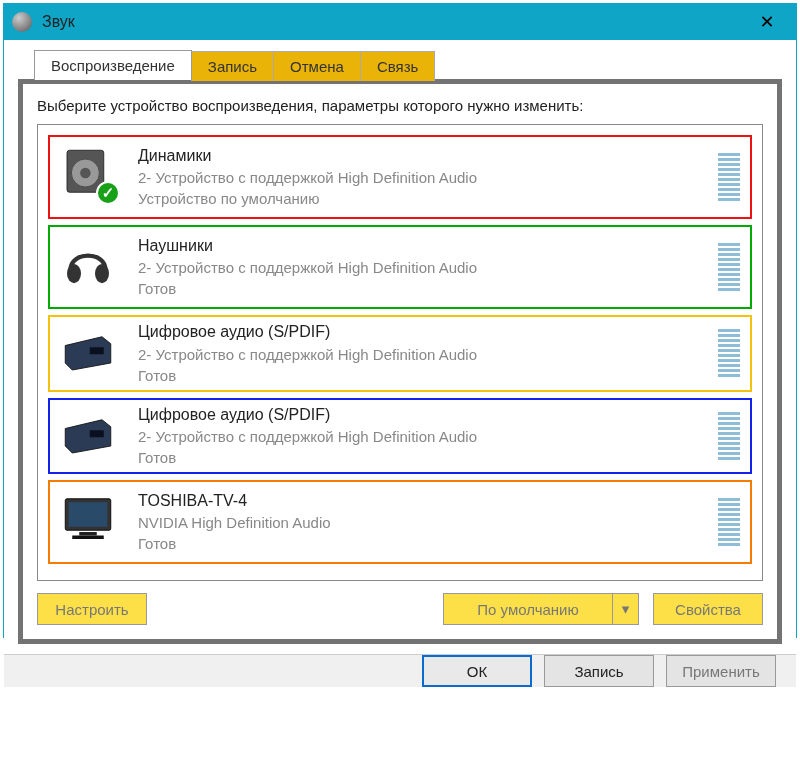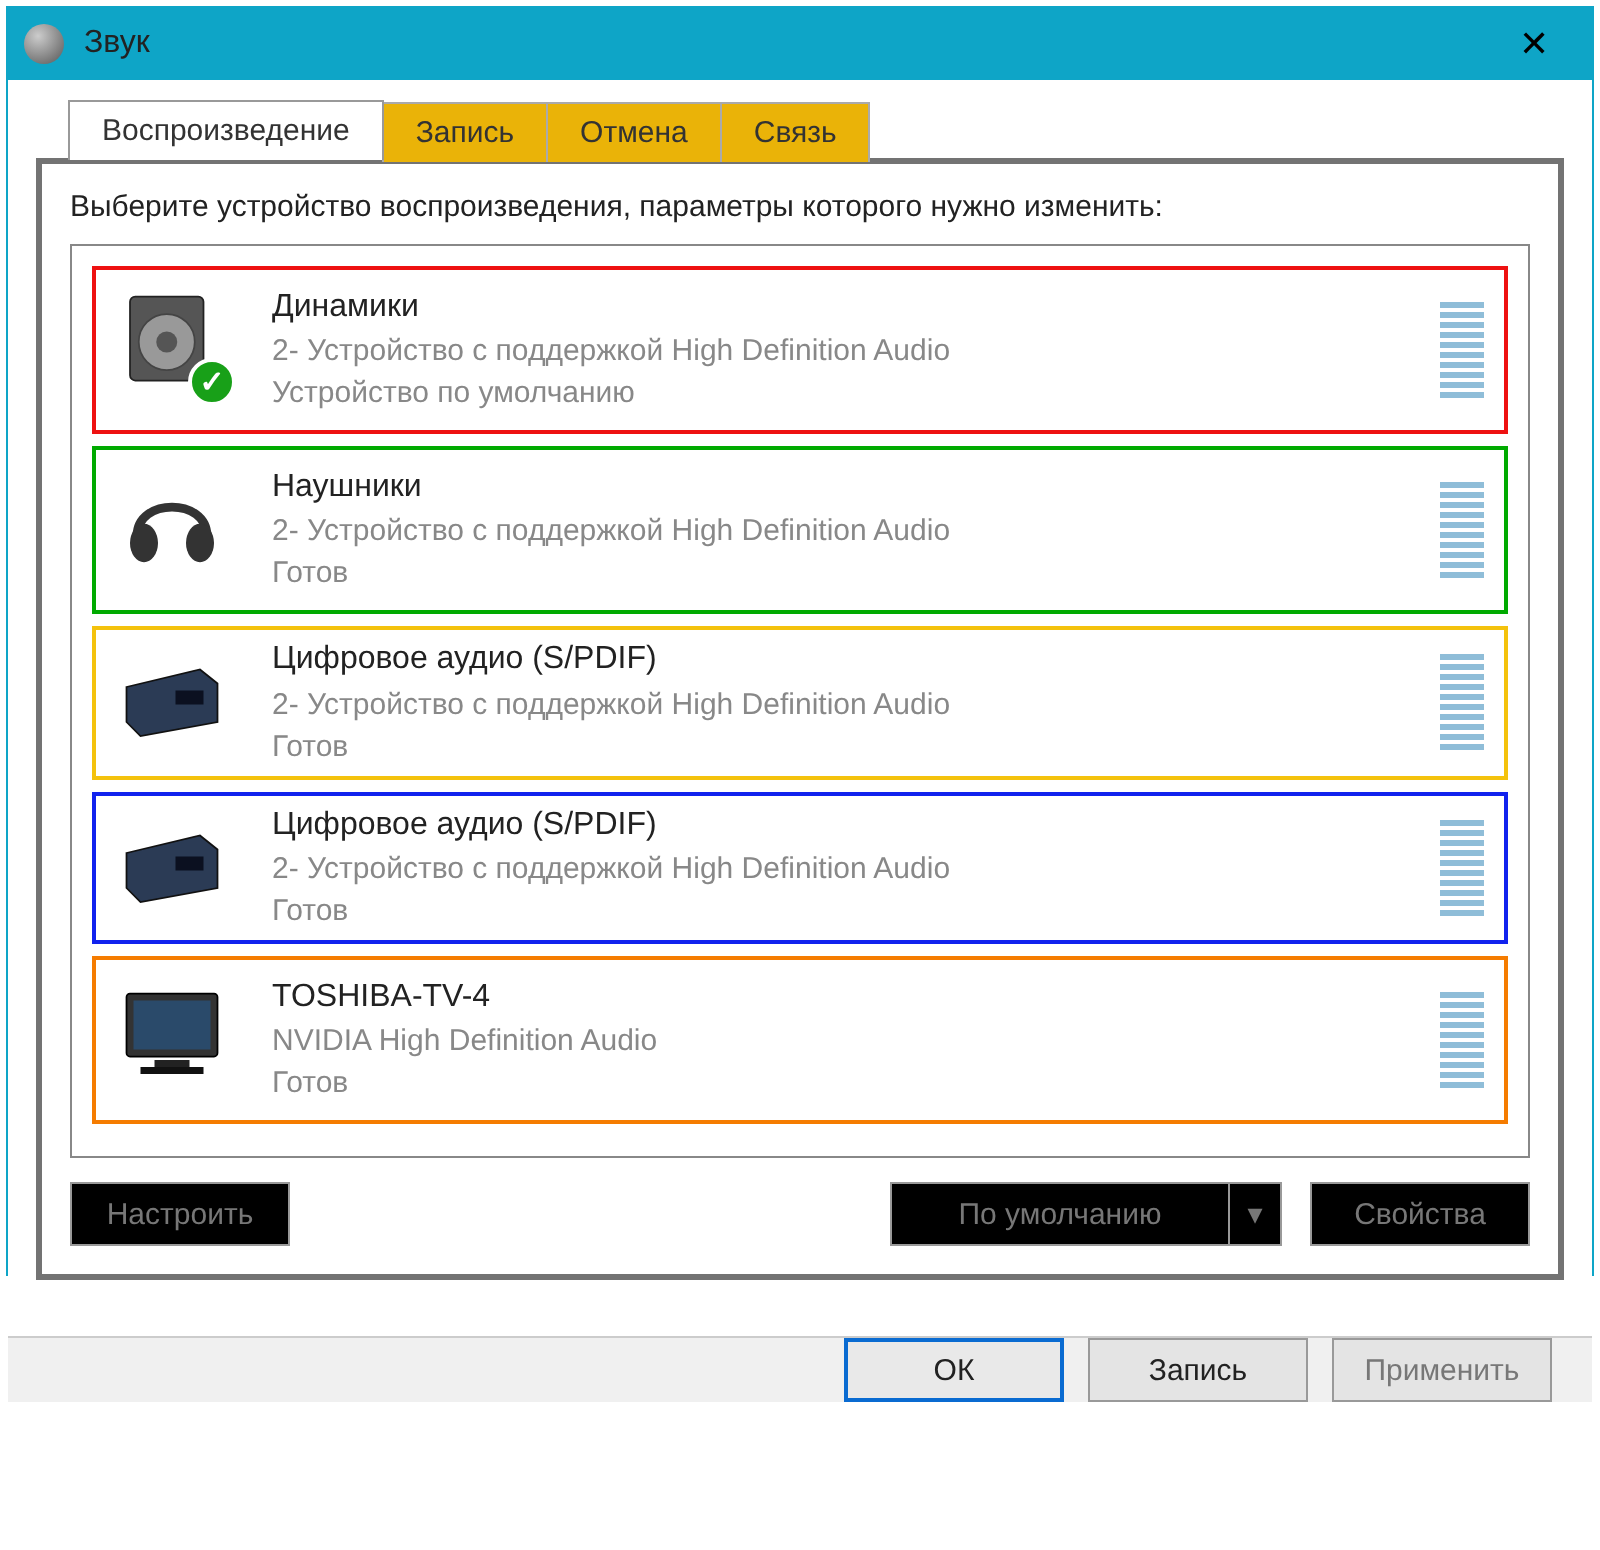--- a/index.html
+++ b/index.html
@@ -69,21 +69,21 @@
     background: #fff;
     border-color: #999;
     z-index: 3;
   }
   .tab:not(.active) {
     background: #eab308;
     color: #333;
     top: 1px;
   }
   .tabpanel {
-    border: 3px solid #737373;
+    border: 5px solid #737373;
     flex: 1;
     margin-top: -1px;
     padding: 12px 14px 14px 14px;
     display: flex;
     flex-direction: column;
   }
   .instruction {
     font-size: 15px;
     color: #222;
     margin-bottom: 8px;
@@ -146,21 +146,21 @@
   .panel-buttons {
     display: flex;
     align-items: center;
     margin-top: 12px;
     gap: 14px;
   }
   .btn {
     min-width: 110px;
     height: 32px;
     border: 1px solid #999;
-    background: #000000;
+    background: #fde047;
     color: #777;
     font-size: 15px;
     display: flex;
     align-items: center;
     justify-content: center;
     padding: 0 14px;
   }
   .btn.enabled { color: #222; }
   .panel-buttons .spacer { flex: 1; }
   .splitbtn { display:flex; }
@@ -171,21 +171,20 @@
   }
   .footer {
     height: 56px;
     background: #f0f0f0;
     border-top: 1px solid #ccc;
     display: flex;
     align-items: center;
     justify-content: flex-end;
     padding: 0 20px;
     gap: 12px;
-    margin-top: 18px;
   }
   .footer .btn {
     min-width: 110px;
     background: #e4e4e4;
   }
   .footer .btn.primary {
     border: 2px solid #0a6bd1;
     color: #222;
     background: #e9e9e9;
   }

